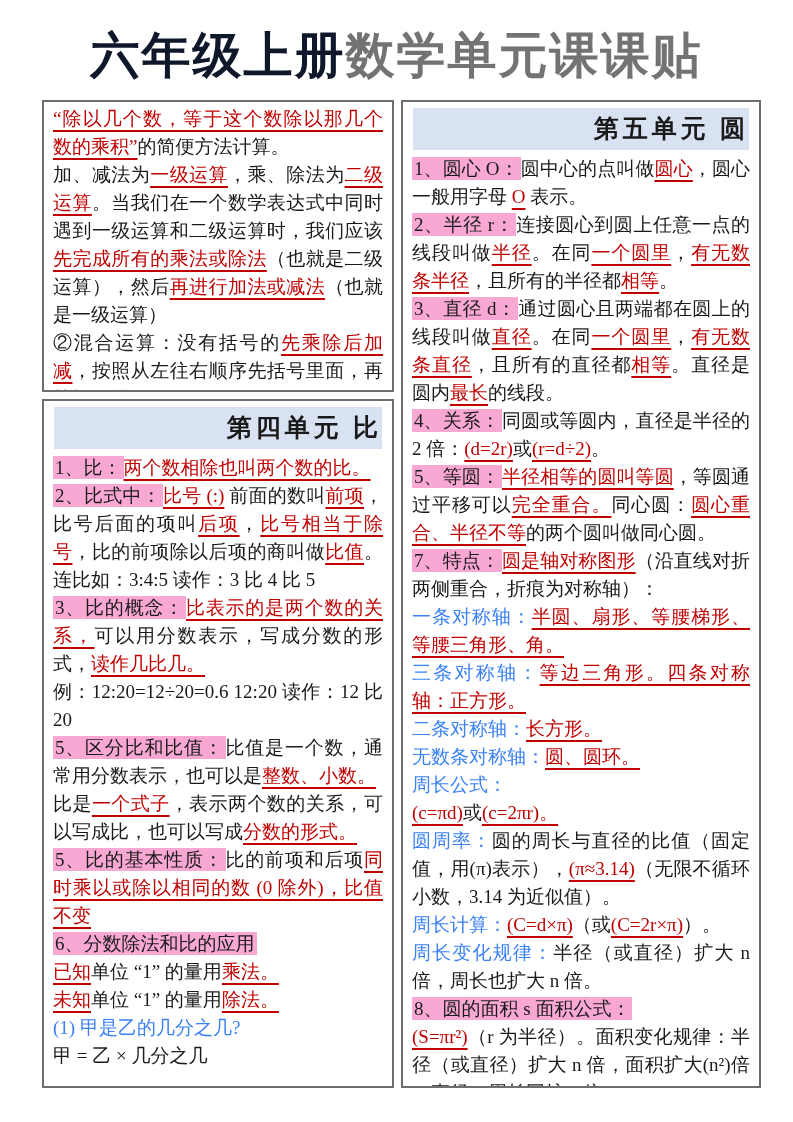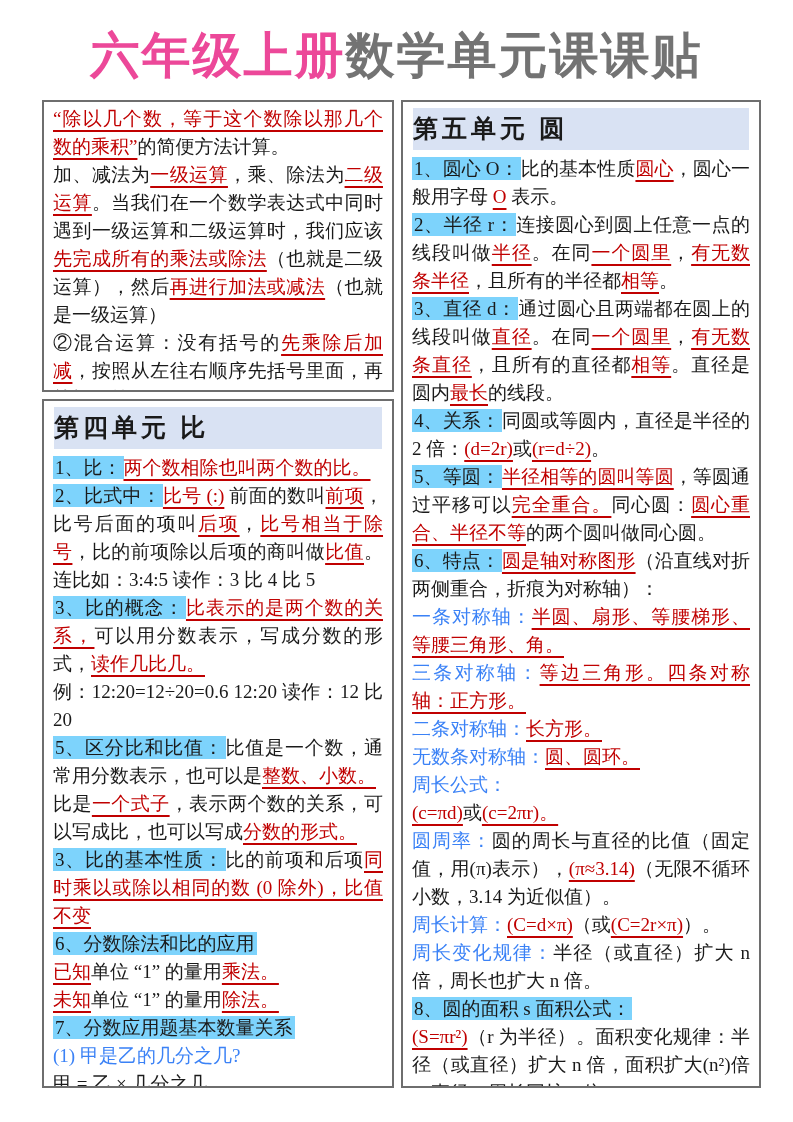--- a/index.html
+++ b/index.html
@@ -12,21 +12,21 @@
 
   .title {
     text-align: center;
     font-size: 49px;
     font-weight: bold;
     letter-spacing: 2px;
     line-height: 60px;
     margin-bottom: 14px;
     font-family: "Liberation Serif", "DejaVu Serif", serif;
   }
-  .t-black { color: #ec4899; }
+  .t-black { color: #0f172a; }
   .t-red   { color: #737373; }
 
   .columns {
     display: flex;
     gap: 7px;
     margin: 0 32px 0 42px;
     height: 988px;
   }
   .col-left  { width: 352px; display: flex; flex-direction: column; }
   .col-right { flex: 1; display: flex; flex-direction: column; }
@@ -35,21 +35,21 @@
     border: 2px solid #6e6e6e;
     background: #ffffff;
     padding: 3px 9px 4px 9px;
     overflow: hidden;
   }
   .box-top   { height: 292px; margin-bottom: 7px; }
   .box-grow  { flex: 1; }
 
   .box-header {
     background: #d9e2f3;
-    text-align: left;
+    text-align: right;
     font-size: 25px;
     font-weight: bold;
     color: #1a1a1a;
     padding: 4px 0 5px 0;
     margin: 3px 1px 5px 1px;
     letter-spacing: 4px;
   }
 
   .para {
     font-size: 19px;
@@ -59,21 +59,21 @@
     word-break: break-all;
   }
 
   .seg-n  { color: #1a1a1a; }
   .seg-r  {
     color: #c00000;
     text-decoration: underline;
     text-decoration-thickness: 1.5px;
     text-underline-offset: 5px;
   }
-  .seg-h  { background: #7dd3fc; color: #1a1a1a; padding: 1px 2px; }
+  .seg-h  { background: #f9a8d4; color: #1a1a1a; padding: 1px 2px; }
   .seg-b  { color: #3b82f6; }
 </style>
 </head>
 <body>
 
 <div class="page">
 
   <h1 class="title">
     <span class="t-black">六年级上册</span><span class="t-red">数学单元课课贴</span>
   </h1>
@@ -90,41 +90,40 @@
       </section>
       <section class="box box-grow">
         <div class="box-header">第四单元 比</div>
         <div class="box-body">
             <p class="para"><span class="seg-h">1、比：</span><span class="seg-r">两个数相除也叫两个数的比。</span></p>
             <p class="para"><span class="seg-h">2、比式中：</span><span class="seg-r">比号 (:)</span><span class="seg-n"> 前面的数叫</span><span class="seg-r">前项</span><span class="seg-n">，比号后面的项叫</span><span class="seg-r">后项</span><span class="seg-n">，</span><span class="seg-r">比号相当于除号</span><span class="seg-n">，比的前项除以后项的商叫做</span><span class="seg-r">比值</span><span class="seg-n">。连比如：3:4:5 读作：3 比 4 比 5</span></p>
             <p class="para"><span class="seg-h">3、比的概念：</span><span class="seg-r">比表示的是两个数的关系，</span><span class="seg-n">可以用分数表示，写成分数的形式，</span><span class="seg-r">读作几比几。</span></p>
             <p class="para"><span class="seg-n">例：12:20=12÷20=0.6 12:20 读作：12 比 20</span></p>
             <p class="para"><span class="seg-h">5、区分比和比值：</span><span class="seg-n">比值是一个数，通常用分数表示，也可以是</span><span class="seg-r">整数、小数。</span></p>
             <p class="para"><span class="seg-n">比是</span><span class="seg-r">一个式子</span><span class="seg-n">，表示两个数的关系，可以写成比，也可以写成</span><span class="seg-r">分数的形式。</span></p>
-            <p class="para"><span class="seg-h">3、比的基本性质：</span><span class="seg-n">比的前项和后项</span><span class="seg-r">同时乘以或除以相同的数 (0 除外)，比值不变</span></p>
+            <p class="para"><span class="seg-h">5、比的基本性质：</span><span class="seg-n">比的前项和后项</span><span class="seg-r">同时乘以或除以相同的数 (0 除外)，比值不变</span></p>
             <p class="para"><span class="seg-h">6、分数除法和比的应用</span></p>
             <p class="para"><span class="seg-r">已知</span><span class="seg-n">单位 “1” 的量用</span><span class="seg-r">乘法。</span></p>
             <p class="para"><span class="seg-r">未知</span><span class="seg-n">单位 “1” 的量用</span><span class="seg-r">除法。</span></p>
-            <p class="para"><span class="seg-h">7、分数应用题基本数量关系</span></p>
             <p class="para"><span class="seg-b">(1) 甲是乙的几分之几?</span></p>
             <p class="para"><span class="seg-n">甲 = 乙 × 几分之几</span></p>
           </div>
       </section>
     </div>
 
     <div class="col-right">
       <section class="box box-grow">
         <div class="box-header">第五单元 圆</div>
         <div class="box-body">
-            <p class="para"><span class="seg-h">1、圆心 O：</span><span class="seg-n">比的基本性质</span><span class="seg-r">圆心</span><span class="seg-n">，圆心一般用字母 </span><span class="seg-r">O</span><span class="seg-n"> 表示。</span></p>
+            <p class="para"><span class="seg-h">1、圆心 O：</span><span class="seg-n">圆中心的点叫做</span><span class="seg-r">圆心</span><span class="seg-n">，圆心一般用字母 </span><span class="seg-r">O</span><span class="seg-n"> 表示。</span></p>
             <p class="para"><span class="seg-h">2、半径 r：</span><span class="seg-n">连接圆心到圆上任意一点的线段叫做</span><span class="seg-r">半径</span><span class="seg-n">。在同</span><span class="seg-r">一个圆里</span><span class="seg-n">，</span><span class="seg-r">有无数条半径</span><span class="seg-n">，且所有的半径都</span><span class="seg-r">相等</span><span class="seg-n">。</span></p>
             <p class="para"><span class="seg-h">3、直径 d：</span><span class="seg-n">通过圆心且两端都在圆上的线段叫做</span><span class="seg-r">直径</span><span class="seg-n">。在同</span><span class="seg-r">一个圆里</span><span class="seg-n">，</span><span class="seg-r">有无数条直径</span><span class="seg-n">，且所有的直径都</span><span class="seg-r">相等</span><span class="seg-n">。直径是圆内</span><span class="seg-r">最长</span><span class="seg-n">的线段。</span></p>
             <p class="para"><span class="seg-h">4、关系：</span><span class="seg-n">同圆或等圆内，直径是半径的 2 倍：</span><span class="seg-r">(d=2r)</span><span class="seg-n">或</span><span class="seg-r">(r=d÷2)</span><span class="seg-n">。</span></p>
             <p class="para"><span class="seg-h">5、等圆：</span><span class="seg-r">半径相等的圆叫等圆</span><span class="seg-n">，等圆通过平移可以</span><span class="seg-r">完全重合。</span><span class="seg-n">同心圆：</span><span class="seg-r">圆心重合、半径不等</span><span class="seg-n">的两个圆叫做同心圆。</span></p>
-            <p class="para"><span class="seg-h">6、特点：</span><span class="seg-r">圆是轴对称图形</span><span class="seg-n">（沿直线对折两侧重合，折痕为对称轴）：</span></p>
+            <p class="para"><span class="seg-h">7、特点：</span><span class="seg-r">圆是轴对称图形</span><span class="seg-n">（沿直线对折两侧重合，折痕为对称轴）：</span></p>
             <p class="para"><span class="seg-b">一条对称轴：</span><span class="seg-r">半圆、扇形、等腰梯形、等腰三角形、角。</span></p>
             <p class="para"><span class="seg-b">三条对称轴：</span><span class="seg-r">等边三角形。四条对称轴：正方形。</span></p>
             <p class="para"><span class="seg-b">二条对称轴：</span><span class="seg-r">长方形。</span></p>
             <p class="para"><span class="seg-b">无数条对称轴：</span><span class="seg-r">圆、圆环。</span></p>
             <p class="para"><span class="seg-b">周长公式：</span></p>
             <p class="para"><span class="seg-r">(c=πd)</span><span class="seg-n">或</span><span class="seg-r">(c=2πr)。</span></p>
             <p class="para"><span class="seg-b">圆周率：</span><span class="seg-n">圆的周长与直径的比值（固定值，用(π)表示），</span><span class="seg-r">(π≈3.14)</span><span class="seg-n">（无限不循环小数，3.14 为近似值）。</span></p>
             <p class="para"><span class="seg-b">周长计算：</span><span class="seg-r">(C=d×π)</span><span class="seg-n">（或</span><span class="seg-r">(C=2r×π)</span><span class="seg-n">）。</span></p>
             <p class="para"><span class="seg-b">周长变化规律：</span><span class="seg-n">半径（或直径）扩大 n 倍，周长也扩大 n 倍。</span></p>
             <p class="para"><span class="seg-h">8、圆的面积 s 面积公式：</span></p>

